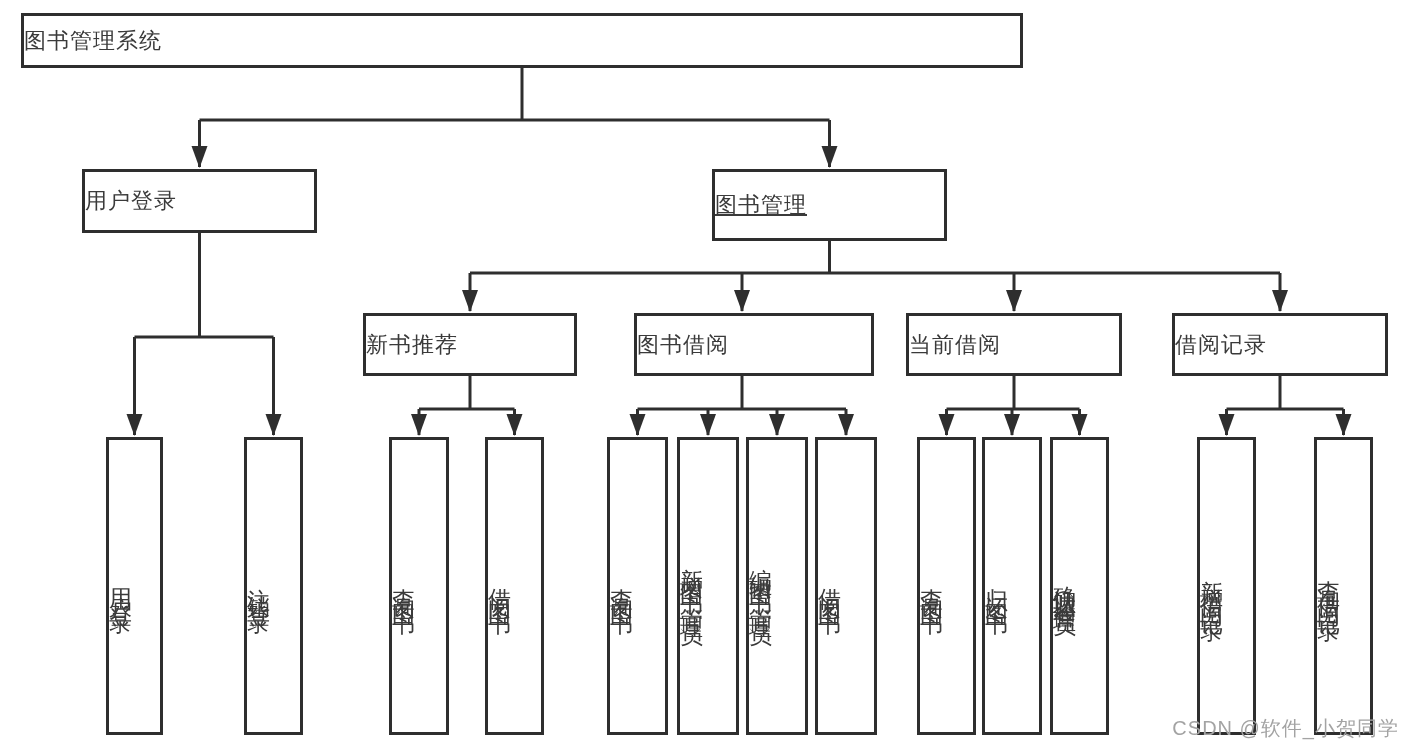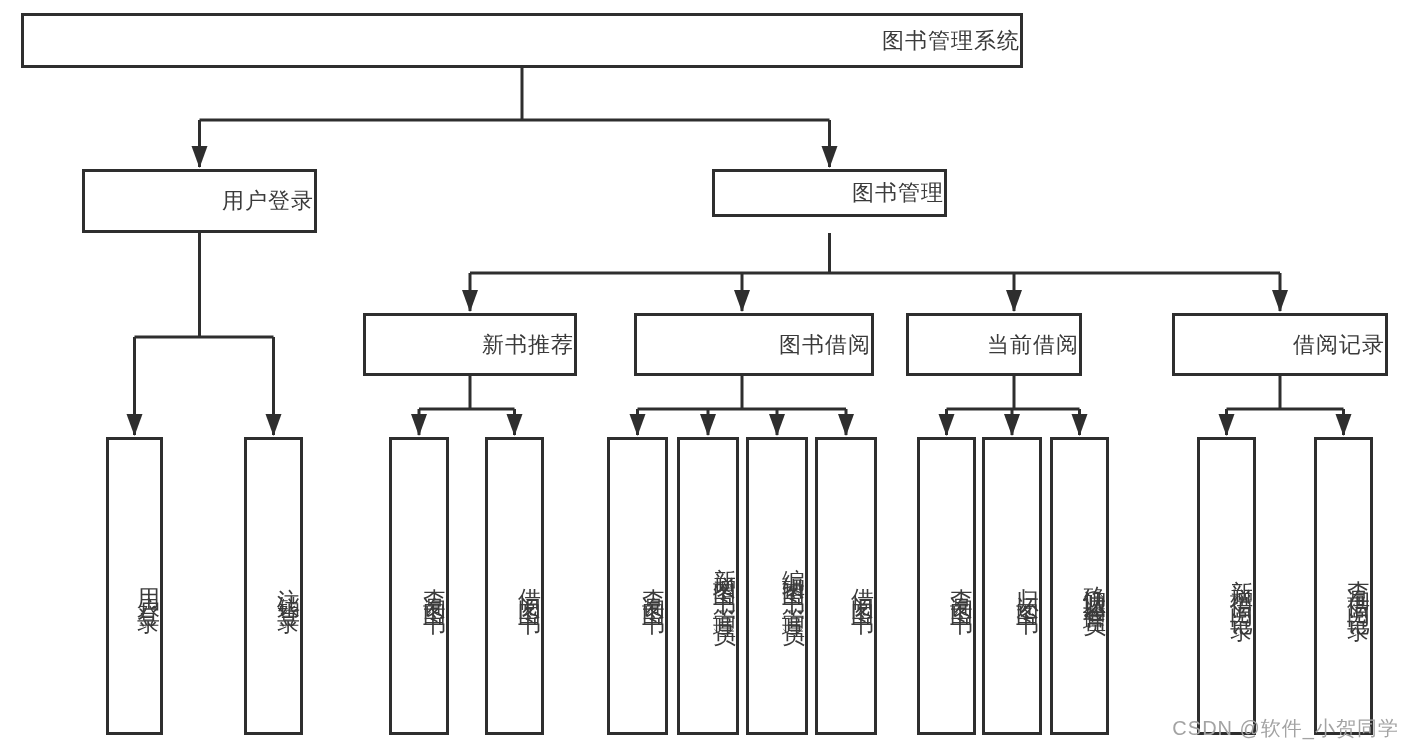--- a/index.html
+++ b/index.html
@@ -3,21 +3,21 @@
 <meta charset="utf-8">
 <style>
   html,body{margin:0;padding:0;background:#ffffff;}
   .stage{
     position:relative;width:1405px;height:747px;background:#ffffff;
     font-family:"Liberation Sans","DejaVu Sans",sans-serif;overflow:hidden;
   }
   .connectors{position:absolute;left:0;top:0;width:1405px;height:747px;}
   .box{
     position:absolute;box-sizing:border-box;border:3px solid #2e2e2e;background:#ffffff;
-    display:flex;align-items:center;justify-content:flex-end;color:#3a3a3a;z-index:2;
+    display:flex;align-items:center;justify-content:flex-start;color:#3a3a3a;z-index:2;
   }
   .hlabel{font-size:22px;letter-spacing:1px;white-space:nowrap;}
   .vtext{
     writing-mode:vertical-rl;text-orientation:mixed;
     font-size:23px;line-height:1;letter-spacing:8px;
     display:block;
   }
   .watermark{
     position:absolute;right:6px;bottom:5px;z-index:3;
     font-size:20px;color:#a3a3a3;letter-spacing:1px;white-space:nowrap;
@@ -78,31 +78,31 @@
     </g>
   </svg>
 
   <div class="box" style="left:21px;top:13px;width:1002px;height:55px;">
     <span class="hlabel">图书管理系统</span>
   </div>
 
   <div class="box" style="left:82px;top:169px;width:235px;height:64px;">
     <span class="hlabel">用户登录</span>
   </div>
-  <div class="box" style="left:712px;top:169px;width:235px;height:48px;">
+  <div class="box" style="left:712px;top:169px;width:235px;height:72px;text-decoration:underline;">
     <span class="hlabel">图书管理</span>
   </div>
 
   <div class="box" style="left:363px;top:313px;width:214px;height:63px;">
     <span class="hlabel">新书推荐</span>
   </div>
   <div class="box" style="left:634px;top:313px;width:240px;height:63px;">
     <span class="hlabel">图书借阅</span>
   </div>
-  <div class="box" style="left:906px;top:313px;width:176px;height:63px;">
+  <div class="box" style="left:906px;top:313px;width:216px;height:63px;">
     <span class="hlabel">当前借阅</span>
   </div>
   <div class="box" style="left:1172px;top:313px;width:216px;height:63px;">
     <span class="hlabel">借阅记录</span>
   </div>
 
   <div class="box" style="left:106px;top:437px;width:57px;height:298px;">
     <span class="vtext">用户登录</span>
   </div>
   <div class="box" style="left:244px;top:437px;width:59px;height:298px;">

